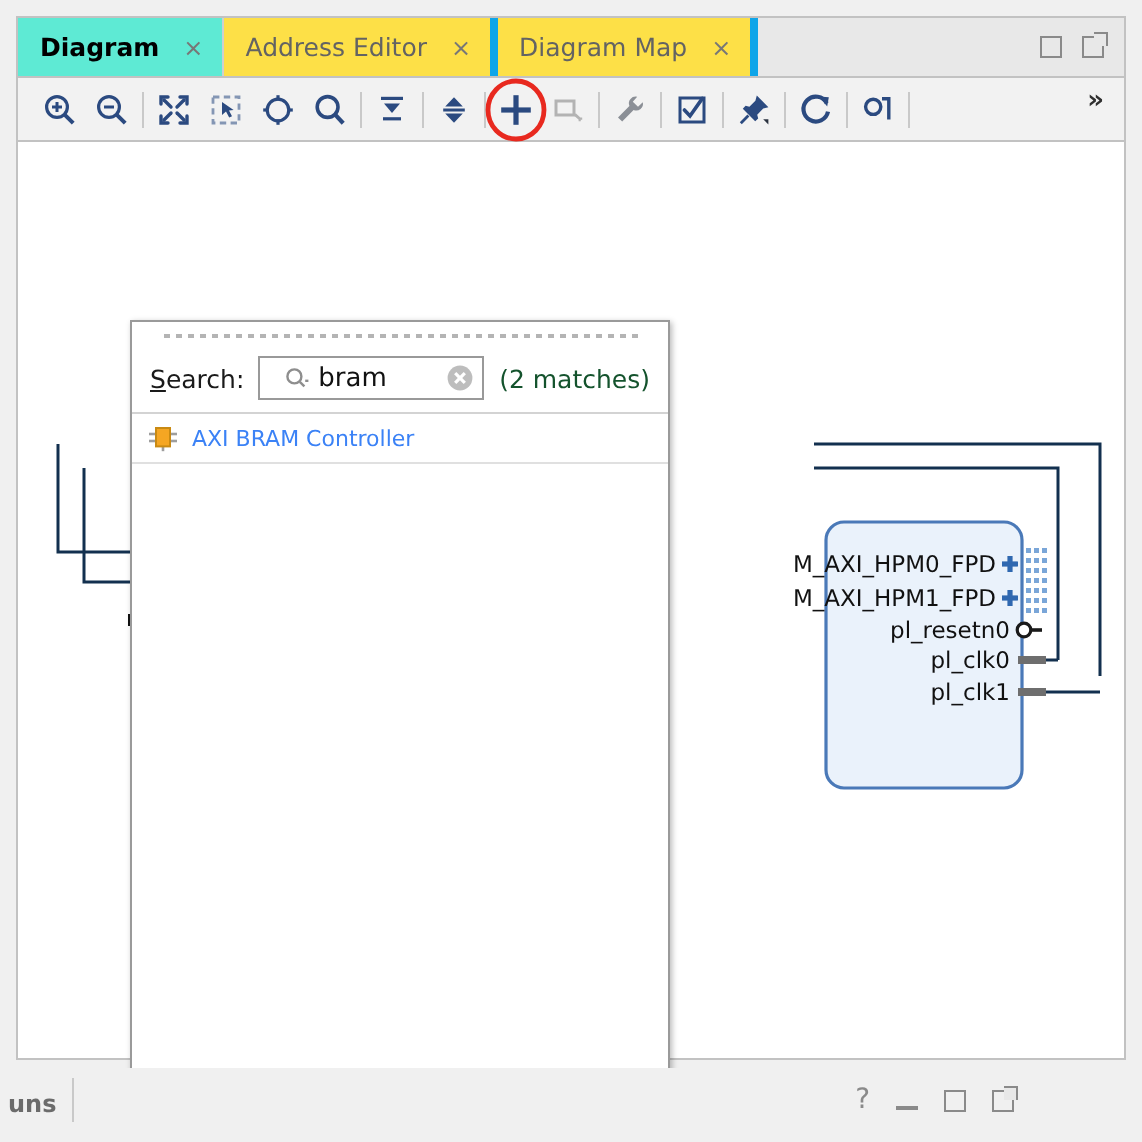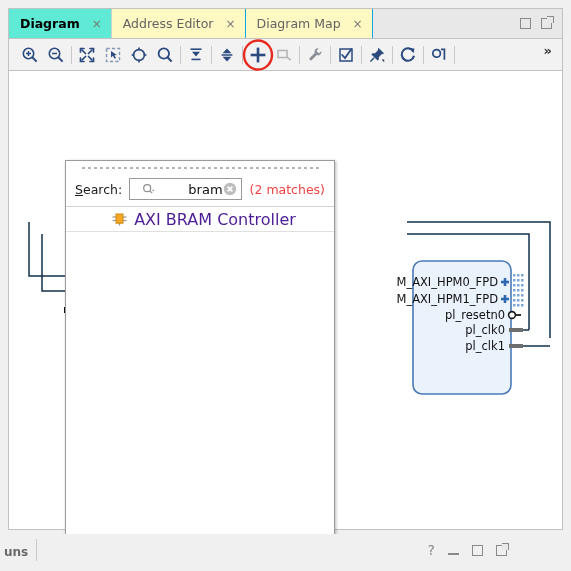--- a/index.html
+++ b/index.html
@@ -35,24 +35,24 @@
     box-sizing: border-box;
     display: flex;
     align-items: stretch;
   }
   .tab {
     display: flex;
     align-items: center;
     padding: 0 9px 0 11px;
     font-size: 12.5px;
     color: #636363;
-    border-right: 1px solid #0ea5e9;
+    border-right: 4px solid #0ea5e9;
     box-sizing: border-box;
     cursor: default;
-    background: #fef9c3;
+    background: #fde047;
   }
   .tab.active {
     background: #5eead4;
     color: #000000;
     font-weight: bold;
     border-right: 1px solid #cfcfcf;
   }
   .tab .tab-label { white-space: nowrap; }
   .tab .tab-close {
     margin-left: 12px;
@@ -178,52 +178,50 @@
   .search-box {
     flex: 1;
     height: 22px;
     border: 1px solid #999999;
     background: #ffffff;
     box-sizing: border-box;
     display: flex;
     align-items: center;
     padding: 0 4px 0 12px;
     position: relative;
-    text-align: right;
   }
   .search-magnifier { margin-right: 4px; display: flex; align-items: center; }
   .search-value {
     flex: 1;
     font-size: 13px;
     color: #111111;
     white-space: nowrap;
     overflow: hidden;
   }
   .search-clear { display: flex; align-items: center; }
   .match-count {
     font-size: 12.5px;
-    color: #ef4444;
+    color: #14532d;
     margin-left: 8px;
     white-space: nowrap;
   }
 
   .result-list {
     border-top: 1px solid #d3d3d3;
   }
   .result-item {
     height: 25px;
     display: flex;
     align-items: center;
     padding-left: 8px;
     border-bottom: 1px solid #e0e0e0;
-    font-size: 16px;
-    color: #4c1d95;
+    font-size: 11px;
+    color: #3b82f6;
     cursor: default;
     box-sizing: border-box;
-    justify-content: center;
   }
   .ip-icon {
     width: 15px; height: 13px;
     margin-right: 7px;
     flex: 0 0 auto;
   }
   .result-blank {
     position: absolute;
     left: 0; right: 0;
     top: 77px; bottom: 28px;

